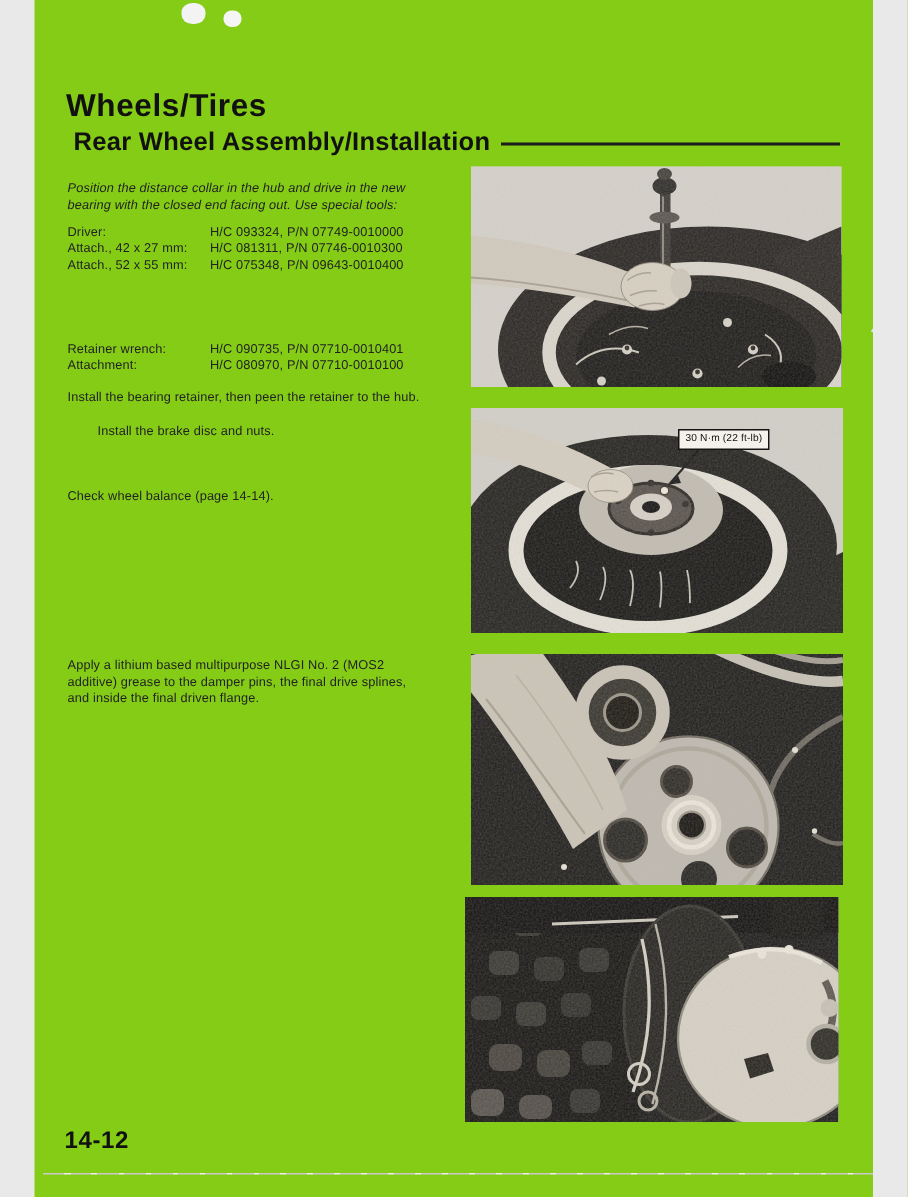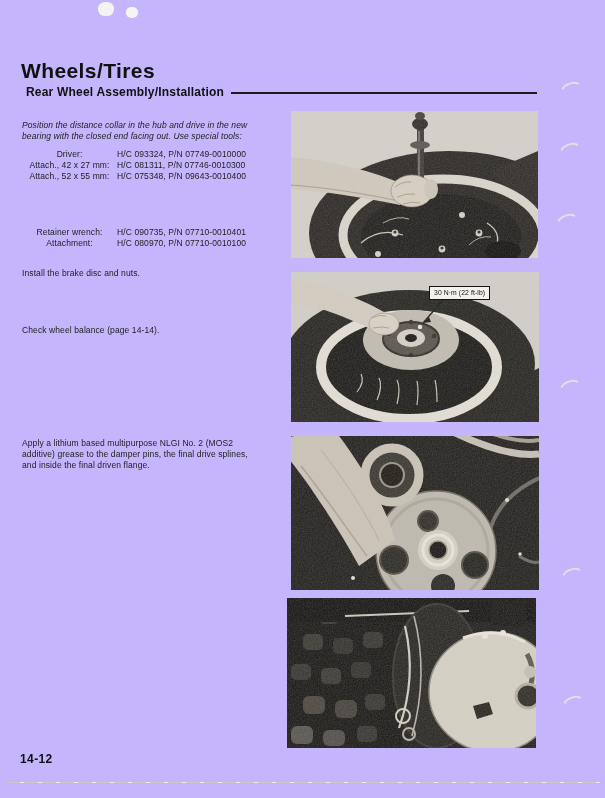--- a/index.html
+++ b/index.html
@@ -1,53 +1,53 @@
 <!DOCTYPE html>
 <html><head>
 <meta charset="utf-8">
 <style>
   * { margin:0; padding:0; box-sizing:border-box; }
   html,body { background:#e9e9e9; }
   .page {
-    position:relative; width:605px; height:798px; margin:0 auto;
-    background:#c4b5fd; overflow:hidden;
+    position:relative; width:559px; height:798px; margin:0 auto;
+    background:#84cc16; overflow:hidden;
     font-family:"Liberation Sans", sans-serif; color:#1c1c1c;
   }
   .title {
     position:absolute; left:21px; top:59px;
     font-size:21px; font-weight:bold; letter-spacing:0.4px; color:#111;
   }
   .h2-row {
     position:absolute; left:26px; top:85px; width:511px;
     display:flex; align-items:center;
   }
   .h2-row h2 {
-    font-size:12px; font-weight:bold; letter-spacing:0.2px; color:#111;
+    font-size:17px; font-weight:bold; letter-spacing:0.2px; color:#111;
     white-space:nowrap;
   }
   .h2-rule { flex:1; height:2px; background:#1b1b1b; margin-left:7px; margin-top:2px; }
   .body {
     position:absolute; left:22px; width:278px;
     font-size:8.5px; line-height:11px; letter-spacing:0.1px; color:#222;
     white-space:pre-line;
   }
   .tool-table { position:absolute; left:22px; width:280px; }
   .tool-row { display:flex; font-size:8.5px; line-height:11px; letter-spacing:0.1px; color:#222; }
-  .tool-row .lbl { width:95px; flex:0 0 95px;text-align:center; }
+  .tool-row .lbl { width:95px; flex:0 0 95px; }
   .photo { position:absolute; background:#d6d2ca; }
   .photo svg { display:block; width:100%; height:100%; }
   .callout {
     position:absolute; left:429px; top:286px;
     background:#f4f1ea; border:1px solid #141414;
     font-size:6.8px; line-height:1; padding:3px 4px 2px 4px;
     letter-spacing:0.1px; color:#111; white-space:nowrap;
   }
   .page-number {
     position:absolute; left:20px; top:752px;
-    font-size:12px; font-weight:bold; letter-spacing:0.4px; color:#111;
+    font-size:16px; font-weight:bold; letter-spacing:0.4px; color:#111;
   }
   .bottom-scan-line {
     position:absolute; left:6px; top:782px; width:594px; height:1px;
     background:repeating-linear-gradient(90deg,#c9c9c9 0 14px, #ededed 14px 18px);
   }
   .binder-arc {
     position:absolute; width:26px; height:24px; border-radius:50%;
     border:2px solid transparent; border-top-color:#e0e0e0;
     transform:rotate(-18deg);
   }
@@ -97,21 +97,22 @@
     <div class="tool-row">
       <span class="lbl">Retainer wrench:</span>
       <span class="val">H/C 090735, P/N 07710-0010401</span>
     </div>
     <div class="tool-row">
       <span class="lbl">Attachment:</span>
       <span class="val">H/C 080970, P/N 07710-0010100</span>
     </div>
   </div>
 
-  <div class="body" style="top:268px;">Install the brake disc and nuts.</div>
+  <div class="body" style="top:259px;">Install the bearing retainer, then peen the retainer to the hub.</div>
+  <div class="body" style="top:282px;margin-left:20px;">Install the brake disc and nuts.</div>
   <div class="body" style="top:305px;margin-top:20px;">Check wheel balance (page 14-14).</div>
   <div class="body" style="top:438px;">Apply a lithium based multipurpose NLGI No. 2 (MOS2
 additive) grease to the damper pins, the final drive splines,
 and inside the final driven flange.</div>
 
   <div class="photo" style="left:291px; top:111px; width:247px; height:147px;">
     <svg viewBox="0 0 247 147" preserveAspectRatio="none">
       <defs>
         <filter id="g1" x="0" y="0" width="100%" height="100%">
           <feTurbulence type="fractalNoise" baseFrequency="0.8" numOctaves="2" stitchTiles="stitch" result="n"></feTurbulence>

